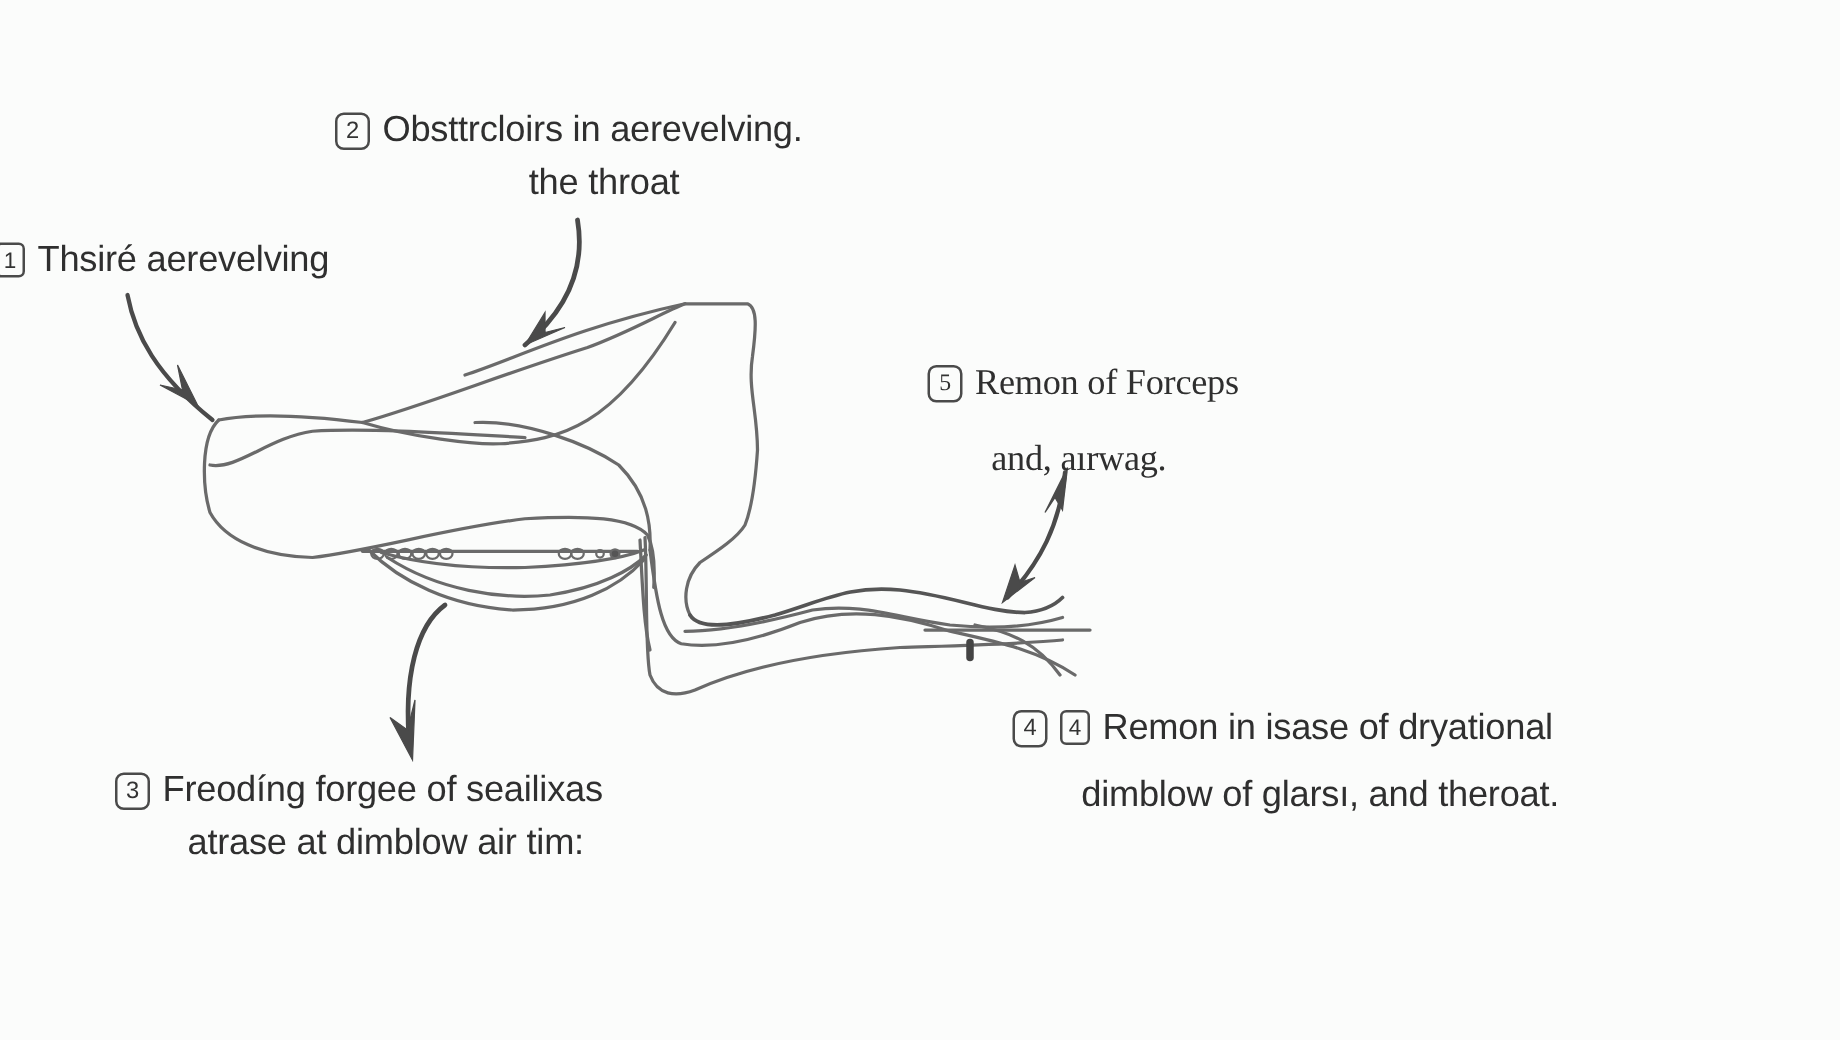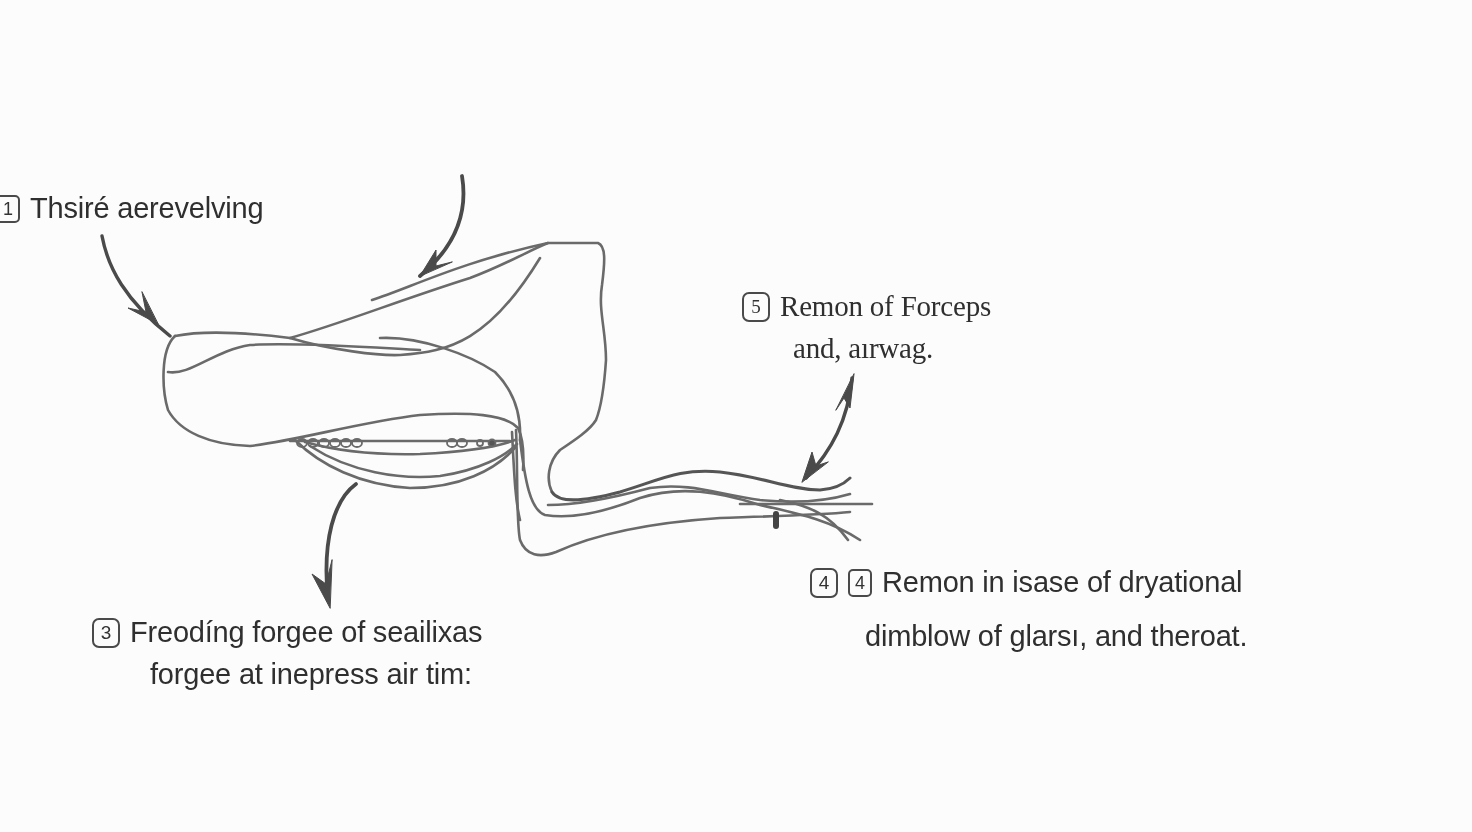--- a/index.html
+++ b/index.html
@@ -34,21 +34,21 @@
   .badge.small { width:20px; height:24px; line-height:24px; font-size:18px; border-radius:5px; }
   .line2 { display:block; }
   #label-1 { left:-4px; top:187px; }
   #label-2 { left:268px; top:83px; }
   #label-2 .line2 { padding-left:155px; }
   #label-3 { left:92px; top:611px; }
   #label-3 .line2 { padding-left:58px; }
   #label-4 { left:810px; top:561px; }
   #label-4 .line2 { padding-left:55px;margin-top:12px; }
   #label-5 { left:742px; top:285px;font-family:Liberation Serif, serif; }
-  #label-5 .line2 { padding-left:51px; }
+  #label-5 .line2 { padding-left:51px;margin-top:19px; }
 </style>
 </head>
 <body>
 
 <div class="diagram">
   <svg width="1472" height="832" viewBox="0 0 1472 832" style="position:absolute;left:0;top:0">
     <g fill="none" stroke="#6a6a6a" stroke-width="2.6" stroke-linecap="round" stroke-linejoin="round">
 
       <path d="M175,336 C205,330 250,333 290,338 C340,324 400,300 470,278 C505,265 530,250 548,243 L598,243 C606,246 605,262 602,285 C598,310 606,330 606,360 C604,390 600,410 596,420 C590,430 575,440 560,450 C548,462 546,480 552,492"></path>
       <path d="M175,336 C160,350 162,390 168,410 C180,432 210,445 250,446 C300,440 360,422 420,415 C470,412 505,414 518,428 C524,440 524,455 523,470"></path>
@@ -101,24 +101,28 @@
       <path d="M852,378 C848,420 832,450 806,478" fill="none" stroke-width="3.4"></path>
       <path d="M854,374 L850,408 L844,398 L836,410 Z" stroke-width="1"></path>
       <path d="M802,482 L812,452 L816,466 L828,462 Z" stroke-width="1"></path>
     </g>
   </svg>
 
   <div class="label" id="label-1">
     <span class="badge small">1</span><span>Thsiré aerevelving</span>
   </div>
 
+  <div class="label" id="label-2">
+    <span class="badge">2</span><span>Obsttrcloirs in aerevelving.</span>
+    <span class="line2">the throat</span>
+  </div>
 
   <div class="label" id="label-3">
     <span class="badge">3</span><span>Freodíng forgee of seailixas</span>
-    <span class="line2">forgee at inepress air tim:</span>
+    <span class="line2">atrase at dimblow air tim:</span>
   </div>
 
   <div class="label" id="label-4">
     <span class="badge">4</span><span class="badge small">4</span><span>Remon in isase of dryational</span>
     <span class="line2">dimblow of glarsı, and theroat.</span>
   </div>
 
   <div class="label" id="label-5">
     <span class="badge">5</span><span>Remon of Forceps</span>
     <span class="line2">and, aırwag.</span>

